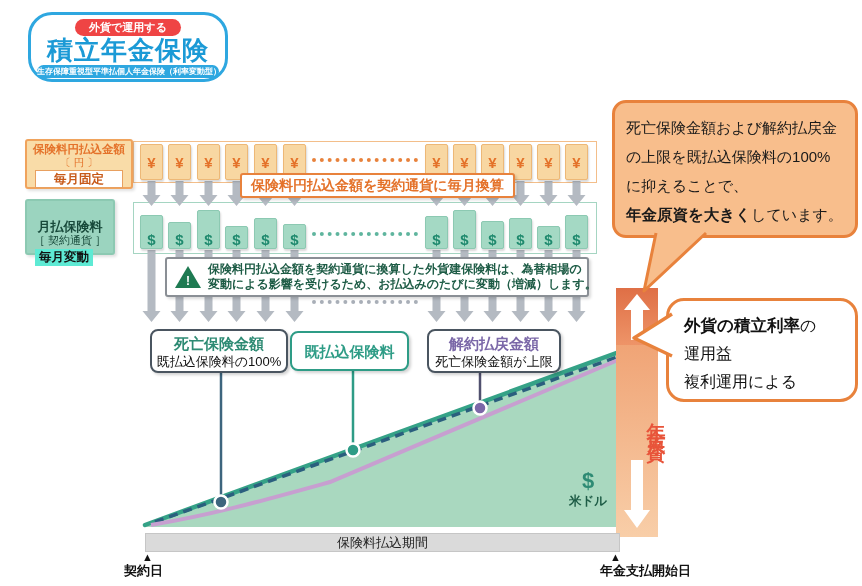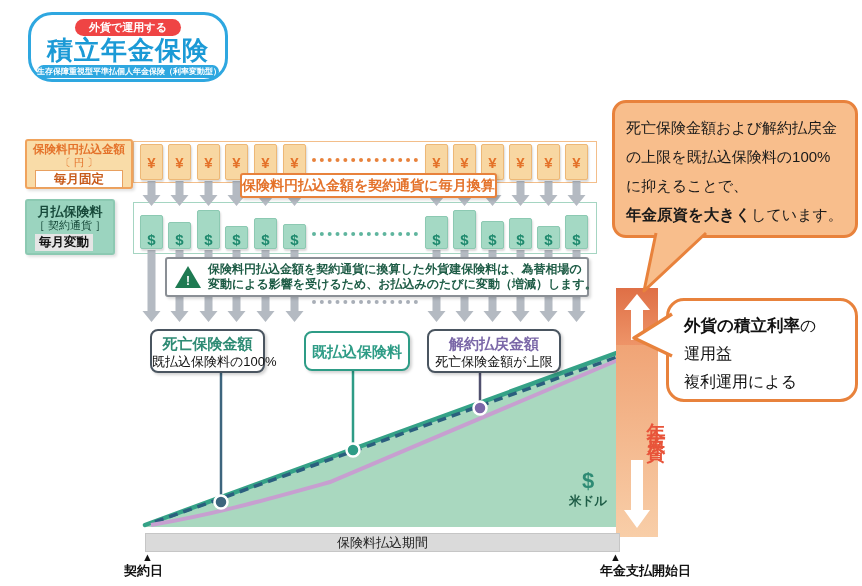--- a/index.html
+++ b/index.html
@@ -20,62 +20,62 @@
 
   
   #yen-label { left:25px; top:139px; width:108px; height:50px; background:#F9DCA8;
           border:2px solid #F0A35C; border-radius:3px; text-align:center; padding-top:2px; z-index:4;
           box-shadow:2px 2px 3px rgba(0,0,0,.12); }
   #yen-label .l1 { color:#E4722A; font-size:11.5px; font-weight:bold; line-height:13px; }
   #yen-label .l2 { color:#E4722A; font-size:10.5px; line-height:12px; }
   #yen-label .badge { margin:2px 8px 0 8px; background:#fff; border:1px solid #E8A060;
           color:#C75A1A; font-size:12.5px; font-weight:bold; line-height:16px; }
   #dollar-label { left:25px; top:199px; width:90px; height:56px; background:#9BD4BF;
-          border:2px solid #8CC9B2; border-radius:3px; text-align:center; padding-top:3px; z-index:4;
+          border:2px solid #8CC9B2; border-radius:3px; text-align:center; padding-top:18px; z-index:4;
           box-shadow:2px 2px 3px rgba(0,0,0,.12); }
   #dollar-label .l1 { color:#17493A; font-size:13px; font-weight:bold; line-height:15px; }
   #dollar-label .l2 { color:#17493A; font-size:11px; line-height:13px; }
-  #dollar-label .badge { margin:2px 20px 0 8px; background:#e5e5e5; color:#111;
+  #dollar-label .badge { margin:2px 20px 0 8px; background:#5eead4; color:#111;
           font-size:12.5px; font-weight:bold; line-height:17px;font-family:Liberation Serif, serif; }
 
   
   #yen-frame { left:133px; top:141px; width:464px; height:42px; border:1px solid #F3BE8A; z-index:1; }
   #dollar-frame { left:133px; top:202px; width:464px; height:52px; border:1px solid #A5D5C2; z-index:1; }
   .yen-box { position:absolute; top:144px; width:23px; height:36px; background:#F8D7A2;
           border:1px solid #EDB877; border-radius:2px; color:#E4722A; font-size:15px; font-weight:bold;
           display:flex; align-items:center; justify-content:center; z-index:3;
           box-shadow:1px 2px 2px rgba(0,0,0,.15); }
   .dollar-box { position:absolute; width:23px; background:#A4D9C4; border:1px solid #8CC9B2;
           border-radius:2px; color:#1F8A6E; font-size:15px; font-weight:bold;
           display:flex; align-items:flex-end; justify-content:center; z-index:3;
           box-shadow:1px 2px 2px rgba(0,0,0,.15); }
   .dots { height:0; border-top:4px dotted #E8823C; z-index:3; }
   #yen-dots { left:312px; top:158px; width:106px; }
   #dollar-dots { left:312px; top:232px; width:106px; border-top-color:#5FB59E; }
   #arrow-dots { left:312px; top:300px; width:106px; border-top-color:#A9AFB8; }
 
   
   #banner { left:240px; top:173px; background:#fff; border:2px solid #E8823C; border-radius:3px;
-          color:#E4722A; font-size:14px; font-weight:bold; line-height:19px; padding:1px 0;
+          color:#E4722A; font-size:14px; font-weight:bold; line-height:19px; padding:1px 9px;
           z-index:5; box-shadow:2px 2px 3px rgba(0,0,0,.15); }
 
   
   #warning { left:165px; top:257px; width:424px; height:40px; background:#fff;
           border:2px solid #8A8F95; border-radius:3px; display:flex; align-items:center;
           padding:0 8px; z-index:5; box-shadow:2px 2px 3px rgba(0,0,0,.15); }
   #warn-icon { width:26px; height:22px; background:#1E7A52; flex:0 0 26px; margin-right:7px;
           clip-path:polygon(50% 0, 100% 100%, 0 100%); color:#fff; font-size:12px; font-weight:bold;
           display:flex; align-items:flex-end; justify-content:center; line-height:14px; }
   #warning .wl { color:#1E5C46; font-size:12px; font-weight:bold; line-height:15px; }
 
   
   .callout { background:#fff; border-radius:8px; text-align:center; z-index:4; padding-top:3px;
           box-shadow:2px 2px 3px rgba(0,0,0,.18); }
-  #callout-death { left:150px; top:329px; width:115px; height:44px; border:2px solid #4A5560; }
-  #callout-paid  { left:304px; top:331px; width:106px; height:40px; border:2px solid #2E9C86;
+  #callout-death { left:150px; top:329px; width:138px; height:44px; border:2px solid #4A5560; }
+  #callout-paid  { left:290px; top:331px; width:119px; height:40px; border:2px solid #2E9C86;
           display:flex; align-items:center; justify-content:center; padding-top:0; }
   #callout-surrender { left:427px; top:329px; width:134px; height:44px; border:2px solid #4A5560; }
   .callout .t  { font-size:15px; font-weight:bold; line-height:19px; }
   .callout .s  { font-size:13px; color:#111; line-height:17px; }
   .teal-t { color:#2E8B74; }  .teal2-t { color:#2E9C86; } .purple-t { color:#7B68A8; }
 
   
   #chart-svg, #arrow-layer { left:0; top:0; z-index:2; }
   #usd-note { left:558px; top:469px; width:60px; text-align:center; z-index:3; }
   #usd-note .sym { color:#2E8B74; font-size:22px; font-weight:bold; line-height:24px; }

